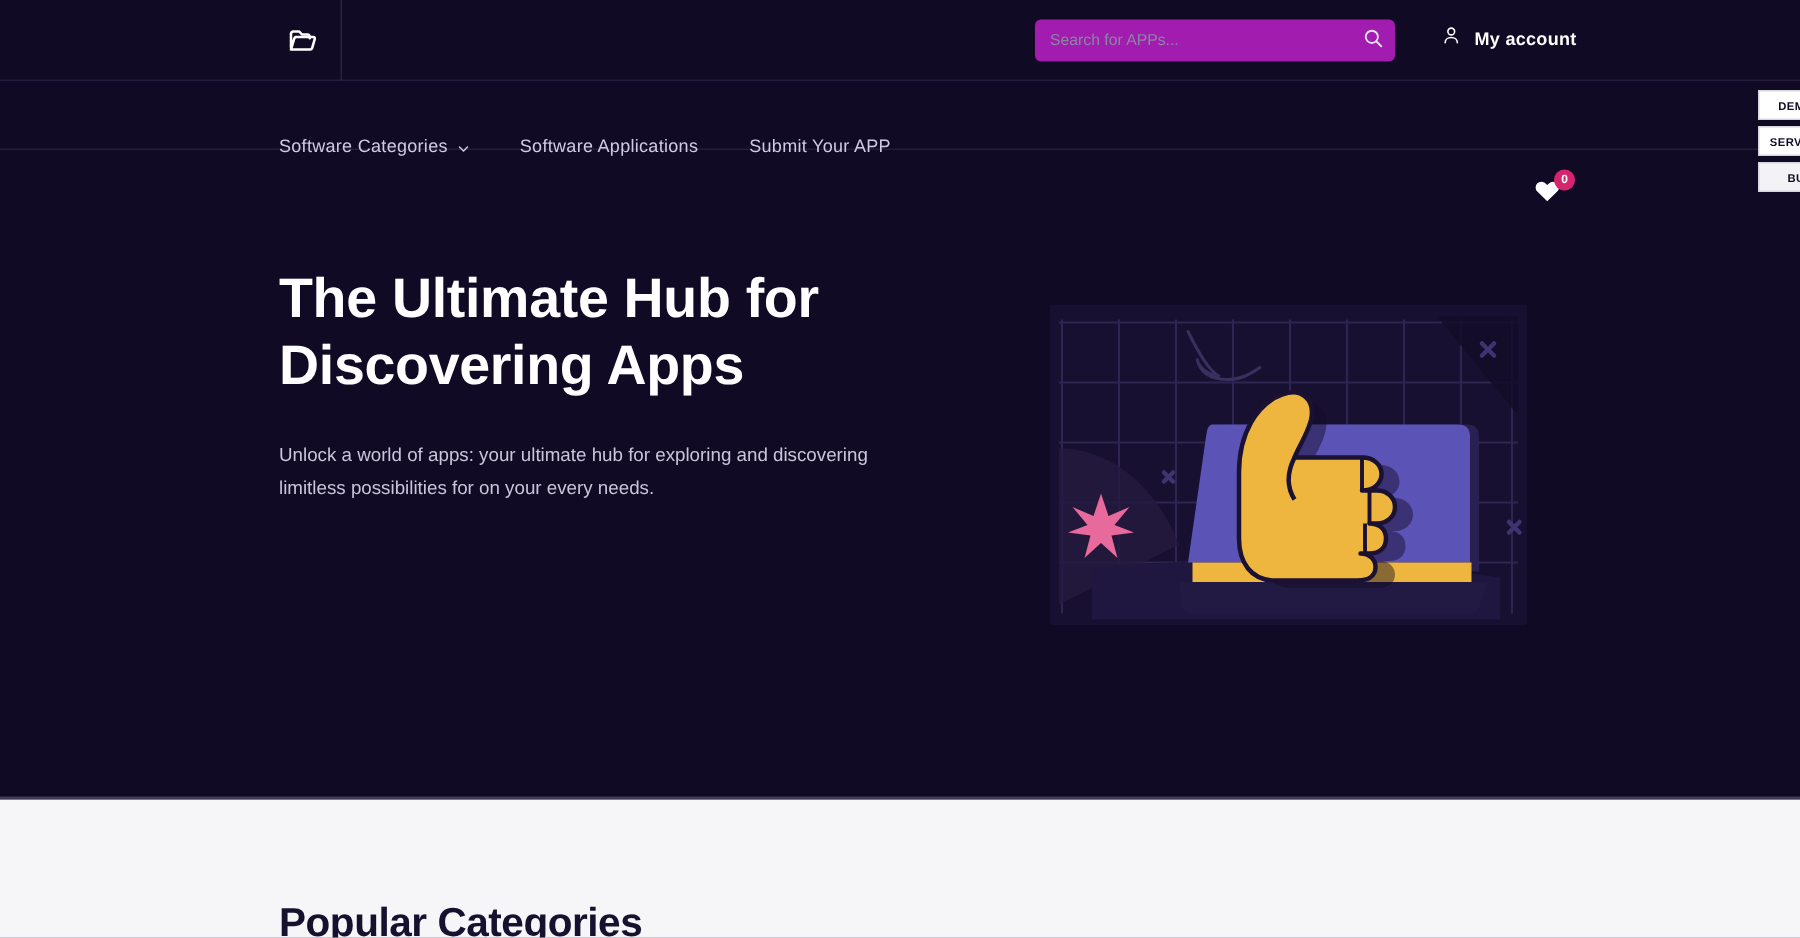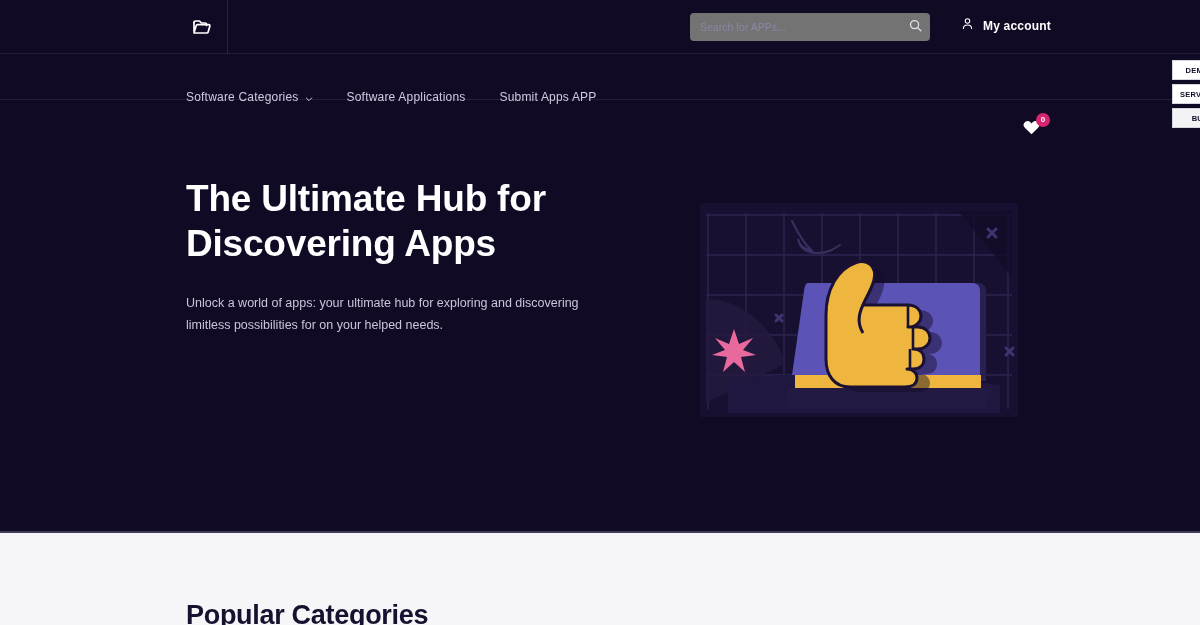--- a/index.html
+++ b/index.html
@@ -30,21 +30,21 @@
   .logo-cell {
     position: absolute; left: 178px; top: 0; width: 50px; height: 54px;
     display: flex; align-items: center; justify-content: center;
     border-right: 1px solid #2a2145;
   }
   .logo-icon { width: 24px; height: 24px; display: block; }
 
   .searchbox {
     position: absolute; left: 690px; top: 13px;
     width: 240px; height: 28px;
-    background: #737373; border-radius: 4px;
+    background: #a21caf; border-radius: 4px;
     display: flex; align-items: flex-end;
   }
   .searchbox input {
     flex: 1; height: 100%; background: transparent; border: none; outline: none;
     color: #d8d5e6; font-size: 10.5px; padding: 0 10px;
     font-family: "Liberation Sans", sans-serif;
   }
   .searchbox input::placeholder { color: #8a86a6; }
   .search-btn {
     width: 30px; height: 100%; display: flex; align-items: center;
@@ -181,21 +181,21 @@
               <polyline points="2,4.5 6,8.5 10,4.5"></polyline>
             </svg>
           </span>
         </div>
 
         <div class="nav-link">
           <span>Software Applications</span>
         </div>
 
         <div class="nav-link">
-          <span>Submit Apps APP</span>
+          <span>Submit Your APP</span>
         </div>
       </div>
 
       <div class="fav">
         <span>
           <svg viewBox="0 0 24 24" width="19" height="19" fill="#ffffff">
             <path d="M12 20.5 3.6 12.3a4.9 4.9 0 0 1 7-6.9l1.4 1.4 1.4-1.4a4.9 4.9 0 0 1 7 6.9z"></path>
           </svg>
         </span>
         <span class="fav-badge">0</span>
@@ -203,21 +203,21 @@
     </div>
 
     <div class="demo-stack">
       <div class="demo-btn">DEMOS</div>
       <div class="demo-btn">SERVICES</div>
       <div class="demo-btn ghost">BUY</div>
     </div>
 
     <h1 class="hero-title">The Ultimate Hub for Discovering Apps</h1>
 
-    <p class="hero-sub">Unlock a world of apps: your ultimate hub for exploring and discovering limitless possibilities for on your helped needs.</p>
+    <p class="hero-sub">Unlock a world of apps: your ultimate hub for exploring and discovering limitless possibilities for on your every needs.</p>
 
 
     <div class="illus">
       <svg viewBox="0 0 318 214" width="318" height="214">
         <defs>
           <clipPath id="cp">
               <rect x="0" y="0" width="318" height="214" rx="2"></rect>
             </clipPath>
         </defs>
         <g clip-path="url(#cp)">

